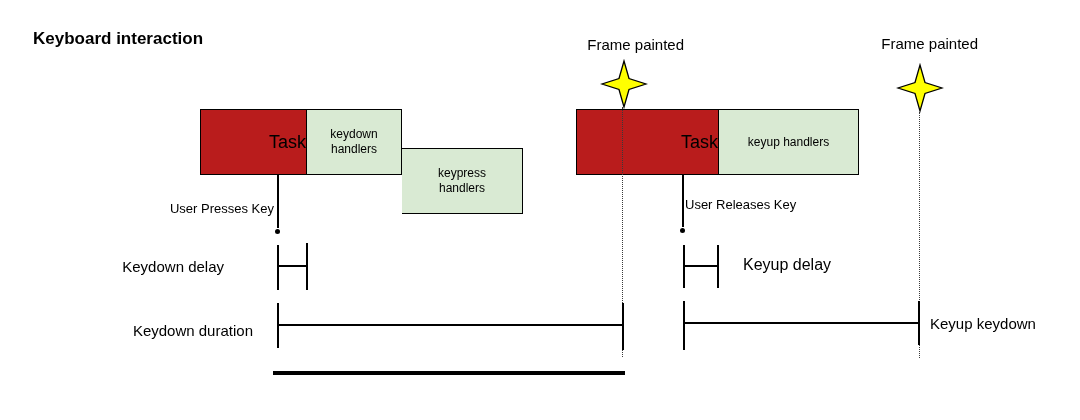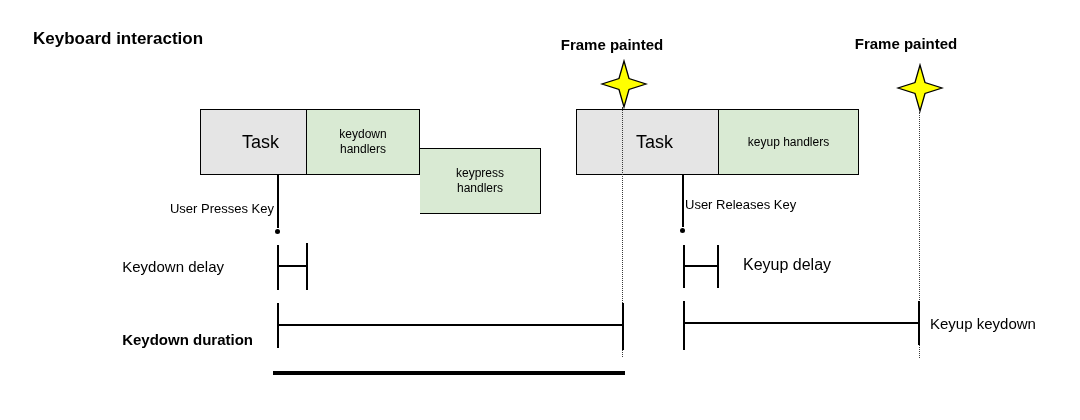--- a/index.html
+++ b/index.html
@@ -6,52 +6,52 @@
   #canvas{
     position:relative;width:1080px;height:420px;background:#ffffff;overflow:hidden;
     font-family:"Liberation Sans","DejaVu Sans",sans-serif;color:#000;
   }
   .row{position:absolute;display:flex;}
   .blk{
     box-sizing:border-box;height:66px;border:1.6px solid #000;
     display:flex;align-items:center;justify-content:center;
   }
   .blk + .blk{border-left:none;}
-  .task-blk{background:#e5e5e5;justify-content:center;padding-left:14px;font-size:18px;}
+  .task-blk{background:#b91c1c;justify-content:flex-end;padding-left:14px;font-size:18px;}
   .handler-blk{background:#d9ead3;font-size:12px;text-align:center;line-height:1.25;}
   .wrap2{display:inline-block;max-width:72px;}
   .vtick{position:absolute;width:2px;background:#000;}
   .hline{position:absolute;height:1.5px;background:#000;}
   .event-line{position:absolute;width:1.6px;background:#000;}
   .dot{position:absolute;width:5px;height:5px;border-radius:50%;background:#000;}
   .dotted{position:absolute;width:0;border-left:1.6px dotted #3a3a3a;}
   .thickbar{position:absolute;height:4px;background:#000;}
   .lbl{position:absolute;font-size:15px;white-space:nowrap;}
   .lbl-sm{position:absolute;font-size:13px;white-space:nowrap;}
   .lbl-b{font-weight:bold;}
   .title{position:absolute;font-size:17px;font-weight:bold;white-space:nowrap;}
-  .ctr{text-align:center;font-weight:bold;}
+  .ctr{text-align:right;}
   .rgt{text-align:right;}
   .star-svg{position:absolute;}
 </style>
 </head>
 <body>
 
 <div id="canvas">
 
   <div class="title" style="left:33px;top:29px;">Keyboard interaction</div>
 
   <div class="lbl ctr" style="left:540px;top:36px;width:144px;">Frame painted</div>
   <div class="lbl ctr" style="left:834px;top:35px;width:144px;">Frame painted</div>
 
   <div class="row" style="left:200px;top:109px;">
     <div class="blk task-blk" style="width:107px;">
       <span>Task</span>
     </div>
-    <div class="blk handler-blk" style="width:113px;">
+    <div class="blk handler-blk" style="width:95px;">
       <span class="wrap2">keydown handlers</span>
     </div>
     <div class="blk handler-blk" style="width:121px;margin-top:39px;">
       <span class="wrap2">keypress handlers</span>
     </div>
   </div>
 
   <div class="row" style="left:576px;top:109px;">
     <div class="blk task-blk" style="width:143px;">
       <span>Task</span>
@@ -85,21 +85,21 @@
   <div class="lbl rgt" style="left:74px;top:258px;width:150px;">Keydown delay</div>
 
   <div class="vtick" style="left:683px;top:245px;height:43px;"></div>
   <div class="vtick" style="left:717px;top:245px;height:43px;"></div>
   <div class="hline" style="left:683px;top:265px;width:36px;"></div>
   <div class="lbl" style="left:743px;top:256px;font-size:16px;">Keyup delay</div>
 
   <div class="vtick" style="left:277px;top:303px;height:45px;"></div>
   <div class="vtick" style="left:622px;top:303px;height:47px;"></div>
   <div class="hline" style="left:277px;top:324px;width:347px;"></div>
-  <div class="lbl rgt" style="left:103px;top:331px;width:150px;font-weight:bold;">Keydown duration</div>
+  <div class="lbl rgt" style="left:103px;top:322px;width:150px;">Keydown duration</div>
 
   <div class="vtick" style="left:683px;top:301px;height:49px;"></div>
   <div class="vtick" style="left:918px;top:301px;height:44px;"></div>
   <div class="hline" style="left:683px;top:322px;width:237px;"></div>
   <div class="lbl" style="left:930px;top:315px;">Keyup keydown</div>
 
   <div class="thickbar" style="left:273px;top:371px;width:352px;"></div>
 
 </div>
 

